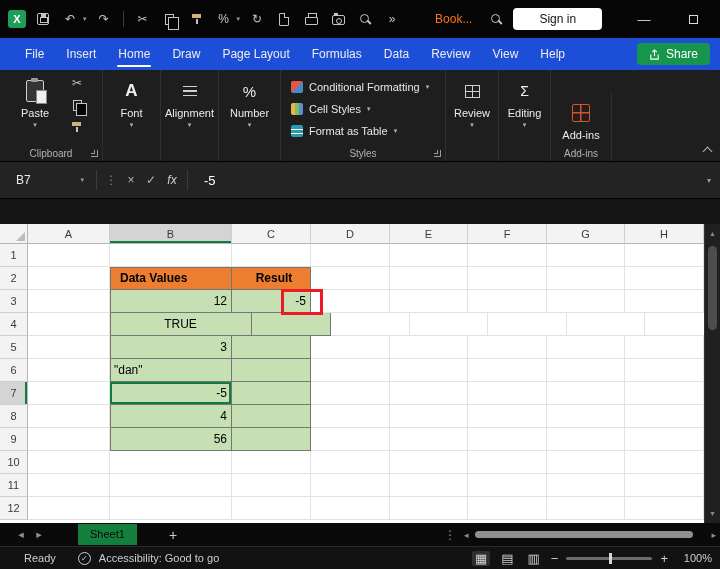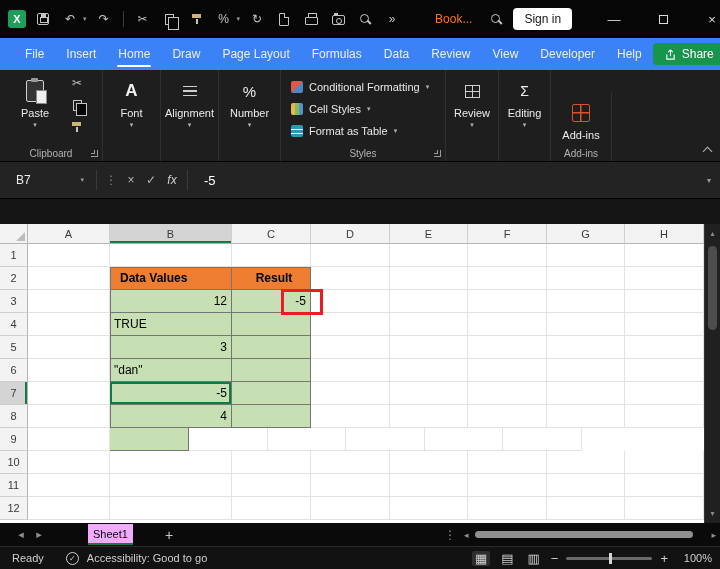--- a/index.html
+++ b/index.html
@@ -27,26 +27,26 @@
   .mic-printer{width:13px;height:8px;border:1px solid #c4c4c4;border-radius:1px;margin-top:4px;}
   .mic-printer::before{content:"";position:absolute;top:-5px;left:2px;width:7px;height:4px;border:1px solid #c4c4c4;border-bottom:none;}
   .mic-camera{width:13px;height:10px;border:1px solid #c4c4c4;border-radius:2px;margin-top:2px;}
   .mic-camera::before{content:"";position:absolute;left:3px;top:2px;width:4px;height:4px;border:1px solid #c4c4c4;border-radius:50%;}
   .mic-camera::after{content:"";position:absolute;top:-3px;left:1px;width:4px;height:2px;background:#c4c4c4;}
   .mic-search{width:13px;height:13px;}
   .mic-search::before{content:"";position:absolute;left:1px;top:1px;width:7px;height:7px;border:1.5px solid #c4c4c4;border-radius:50%;}
   .mic-search::after{content:"";position:absolute;right:1px;bottom:1px;width:5px;height:1.5px;background:#c4c4c4;transform:rotate(45deg);transform-origin:right center;}
   .bookname{margin-left:26px;color:#f97316;flex:none;}
   .tspacer{flex:1;}
-  .signin{background:#fff;color:#141414;border-radius:4px;padding:4px 11px;font-size:12px;margin-right:14px;flex:none;}
+  .signin{background:#fff;color:#141414;border-radius:4px;padding:4px 26px;font-size:12px;margin-right:14px;flex:none;}
   .winbtn{width:42px;height:38px;display:flex;align-items:center;justify-content:center;color:#dcdcdc;font-size:13px;flex:none;}
   .maxbox{width:9px;height:9px;border:1.2px solid #dcdcdc;display:inline-block;}
 
   
-  .tabrow{height:32px;background:#3b82f6;display:flex;align-items:center;padding-left:14px;}
+  .tabrow{height:32px;background:#1d4ed8;display:flex;align-items:center;padding-left:14px;}
   .tab{padding:0 11px;height:32px;line-height:32px;color:#ededed;font-size:12px;position:relative;flex:none;}
   .tab.active::after{content:"";position:absolute;left:10px;right:10px;bottom:3px;height:2.5px;background:#fff;border-radius:2px;}
   .share{margin-left:auto;margin-right:10px;background:#17954d;color:#fff;border-radius:4px;padding:4px 12px;display:flex;align-items:center;gap:6px;font-size:12px;flex:none;}
 
   
   .ribbon{height:92px;background:#1e1e1e;display:flex;position:relative;border-bottom:1px solid #000;}
   .rgroup{position:relative;border-right:1px solid #303030;flex:none;}
   .rgroup-label{position:absolute;bottom:2px;left:0;right:0;text-align:center;font-size:10px;color:#b3b3b3;}
   .launcher{position:absolute;right:4px;bottom:4px;width:7px;height:7px;border-right:1px solid #9a9a9a;border-bottom:1px solid #9a9a9a;}
   .launcher::before{content:"";position:absolute;right:2px;bottom:2px;width:3px;height:3px;border-right:1px solid #9a9a9a;border-bottom:1px solid #9a9a9a;}
@@ -112,32 +112,32 @@
   .cell.selcell{box-shadow:inset 0 0 0 2px var(--sel) !important;}
   .annotation{position:absolute;left:281px;top:65px;width:42px;height:26px;border:3px solid #ED1C24;z-index:5;pointer-events:none;}
   .vscroll{position:absolute;right:0;top:0;width:16px;height:100%;background:#202020;border-left:1px solid #333;z-index:4;}
   .varrow{position:absolute;left:0;width:15px;text-align:center;color:#8a8a8a;font-size:8px;top:5px;}
   .varrow.vdown{top:auto;bottom:5px;}
   .vthumb{position:absolute;left:3px;top:22px;width:9px;height:84px;background:#4d4d4d;border-radius:5px;}
 
   
   .sheetbar{height:23px;background:#0a0a0a;display:flex;align-items:center;padding-left:12px;position:relative;}
   .snav{color:#8f8f8f;font-size:11px;width:18px;text-align:center;flex:none;}
-  .sheettab{margin-left:40px;height:21px;background:#f0abfc;color:#0a0a0a;font-size:11px;display:flex;align-items:center;padding:0 5px;border-bottom:2.5px solid var(--sel);flex:none;}
+  .sheettab{margin-left:30px;height:21px;background:#15803d;color:#0a0a0a;font-size:11px;display:flex;align-items:center;padding:0 12px;border-bottom:2.5px solid var(--sel);flex:none;}
   .addsheet{color:#c9c9c9;font-size:14px;margin-left:32px;flex:none;}
   .sbspacer{flex:1;}
   .sdots{color:#9a9a9a;font-size:12px;margin-right:8px;flex:none;}
   .hscroll{width:252px;display:flex;align-items:center;gap:4px;margin-right:4px;flex:none;}
   .harrow{color:#8f8f8f;font-size:9px;flex:none;}
   .htrack{flex:1;height:9px;position:relative;}
   .hthumb{position:absolute;left:2px;top:1px;width:93%;height:7px;background:#8f8f8f;border-radius:4px;}
 
   
   .statusbar{height:23px;background:#121212;border-top:1px solid #2a2a2a;display:flex;align-items:center;font-size:11px;color:#cfcfcf;padding:0 8px;gap:8px;}
-  .sb-ready{margin-left:4px;margin-right:14px;}
+  .sb-ready{margin-left:16px;margin-right:14px;}
   .accicon{width:13px;height:13px;border:1px solid #cfcfcf;border-radius:50%;font-size:8px;line-height:11px;text-align:center;color:#cfcfcf;flex:none;}
   .viewic{color:#d0d0d0;font-size:13px;padding:0 3px;flex:none;}
   .viewic.active{background:#2f2f2f;border-radius:2px;}
   .zbtn{color:#d0d0d0;font-size:13px;flex:none;}
   .ztrack{width:86px;height:3px;background:#6a6a6a;border-radius:2px;position:relative;flex:none;}
   .zthumb{position:absolute;left:50%;top:-4px;width:3px;height:11px;background:#d6d6d6;}
   .zoomtext{width:36px;text-align:right;}
 </style>
 </head>
 <body>
@@ -192,21 +192,20 @@
   <nav class="tabrow">
     <div class="tab">File</div>
     <div class="tab">Insert</div>
     <div class="tab active">Home</div>
     <div class="tab">Draw</div>
     <div class="tab">Page Layout</div>
     <div class="tab">Formulas</div>
     <div class="tab">Data</div>
     <div class="tab">Review</div>
     <div class="tab">View</div>
-    <div class="tab">Developer</div>
     <div class="tab">Help</div>
     <div class="share">
       <svg width="11" height="11" viewBox="0 0 12 12">
           <path d="M2 6 V11 H10 V6 M6 8 V1 M3.5 3.5 L6 1 L8.5 3.5" stroke="#fff" stroke-width="1.2" fill="none"></path>
         </svg>
       <span>Share</span>
     </div>
   </nav>
 
   <section class="ribbon">
@@ -378,21 +377,21 @@
           <div class="cell td" style="width: 79px; text-align: right;">-5</div>
           <div class="cell" style="width: 79px;"></div>
           <div class="cell" style="width: 78px;"></div>
           <div class="cell" style="width: 79px;"></div>
           <div class="cell" style="width: 78px;"></div>
           <div class="cell" style="width: 79px;"></div>
         </div>
         <div class="grow">
           <div class="rh">4</div>
           <div class="cell" style="width: 82px;"></div>
-          <div class="cell td tl" style="width: 122px; ">TRUE</div>
+          <div class="cell td tl" style="width: 142px; text-align: center;">TRUE</div>
           <div class="cell td" style="width: 79px;"></div>
           <div class="cell" style="width: 79px;"></div>
           <div class="cell" style="width: 78px;"></div>
           <div class="cell" style="width: 79px;"></div>
           <div class="cell" style="width: 78px;"></div>
           <div class="cell" style="width: 79px;"></div>
         </div>
         <div class="grow">
           <div class="rh">5</div>
           <div class="cell" style="width: 82px;"></div>
@@ -433,20 +432,21 @@
           <div class="cell td" style="width: 79px;"></div>
           <div class="cell" style="width: 79px;"></div>
           <div class="cell" style="width: 78px;"></div>
           <div class="cell" style="width: 79px;"></div>
           <div class="cell" style="width: 78px;"></div>
           <div class="cell" style="width: 79px;"></div>
         </div>
         <div class="grow">
           <div class="rh">9</div>
           <div class="cell" style="width: 82px;"></div>
+          <div class="cell td tl" style="width: 122px; text-align: right;">56</div>
           <div class="cell td" style="width: 79px;"></div>
           <div class="cell" style="width: 79px;"></div>
           <div class="cell" style="width: 78px;"></div>
           <div class="cell" style="width: 79px;"></div>
           <div class="cell" style="width: 78px;"></div>
           <div class="cell" style="width: 79px;"></div>
         </div>
         <div class="grow">
           <div class="rh">10</div>
           <div class="cell" style="width: 82px;"></div>

